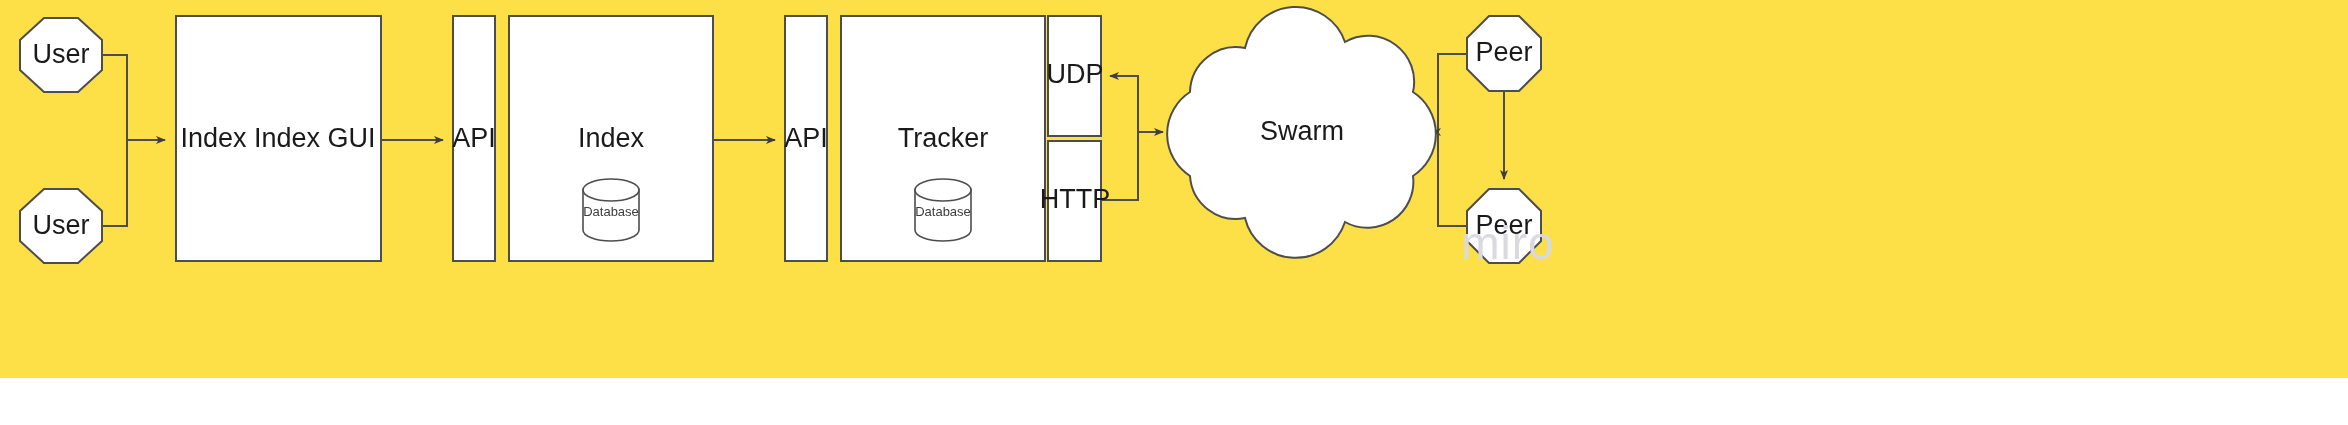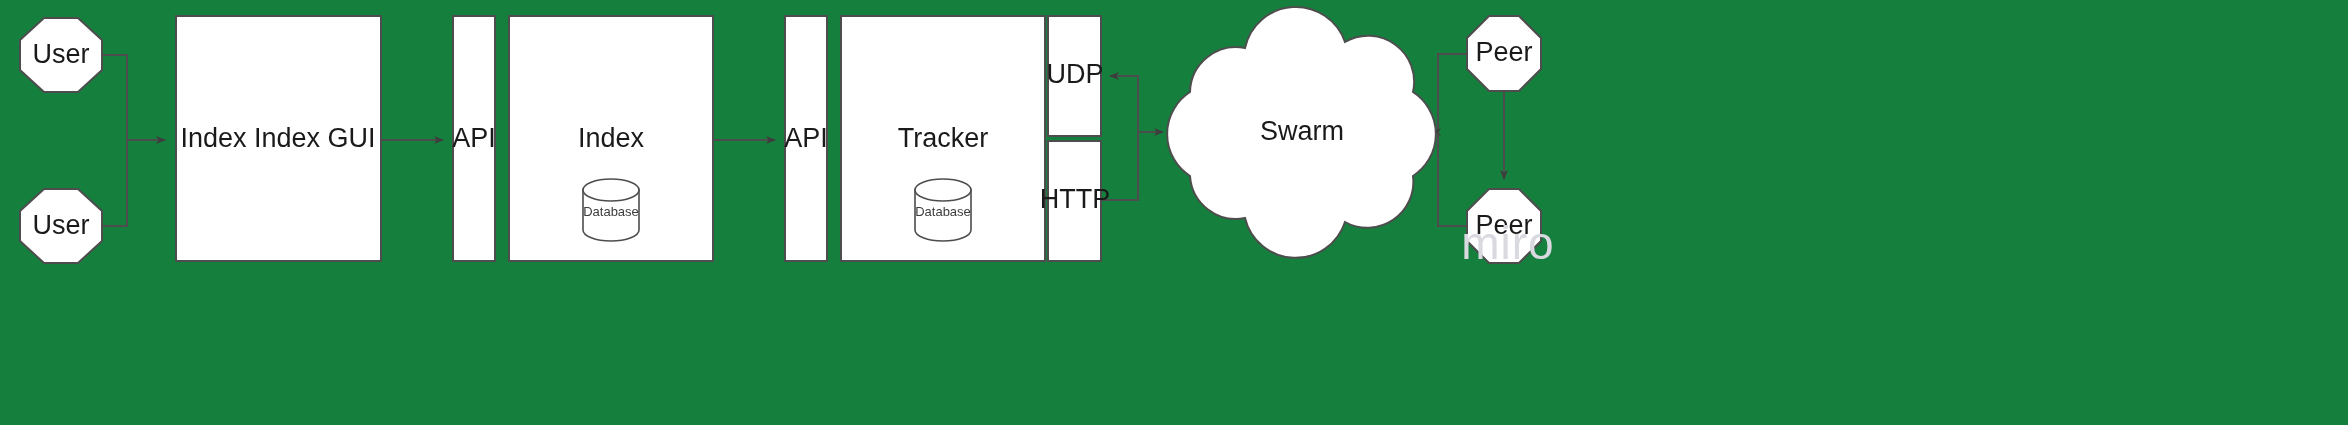--- a/index.html
+++ b/index.html
@@ -6,22 +6,22 @@
     margin: 0;
     padding: 0;
     background: #ffffff;
   }
   body {
     font-family: "Liberation Sans", sans-serif;
   }
   #canvas {
     position: relative;
     width: 2348px;
-    height: 425px;
-    background: #15803d;
+    height: 378px;
+    background: #fde047;
     overflow: hidden;
   }
   #diagram-svg {
     position: absolute;
     top: 0;
     left: 0;
     width: 2348px;
     height: 425px;
   }
   .node-label {

